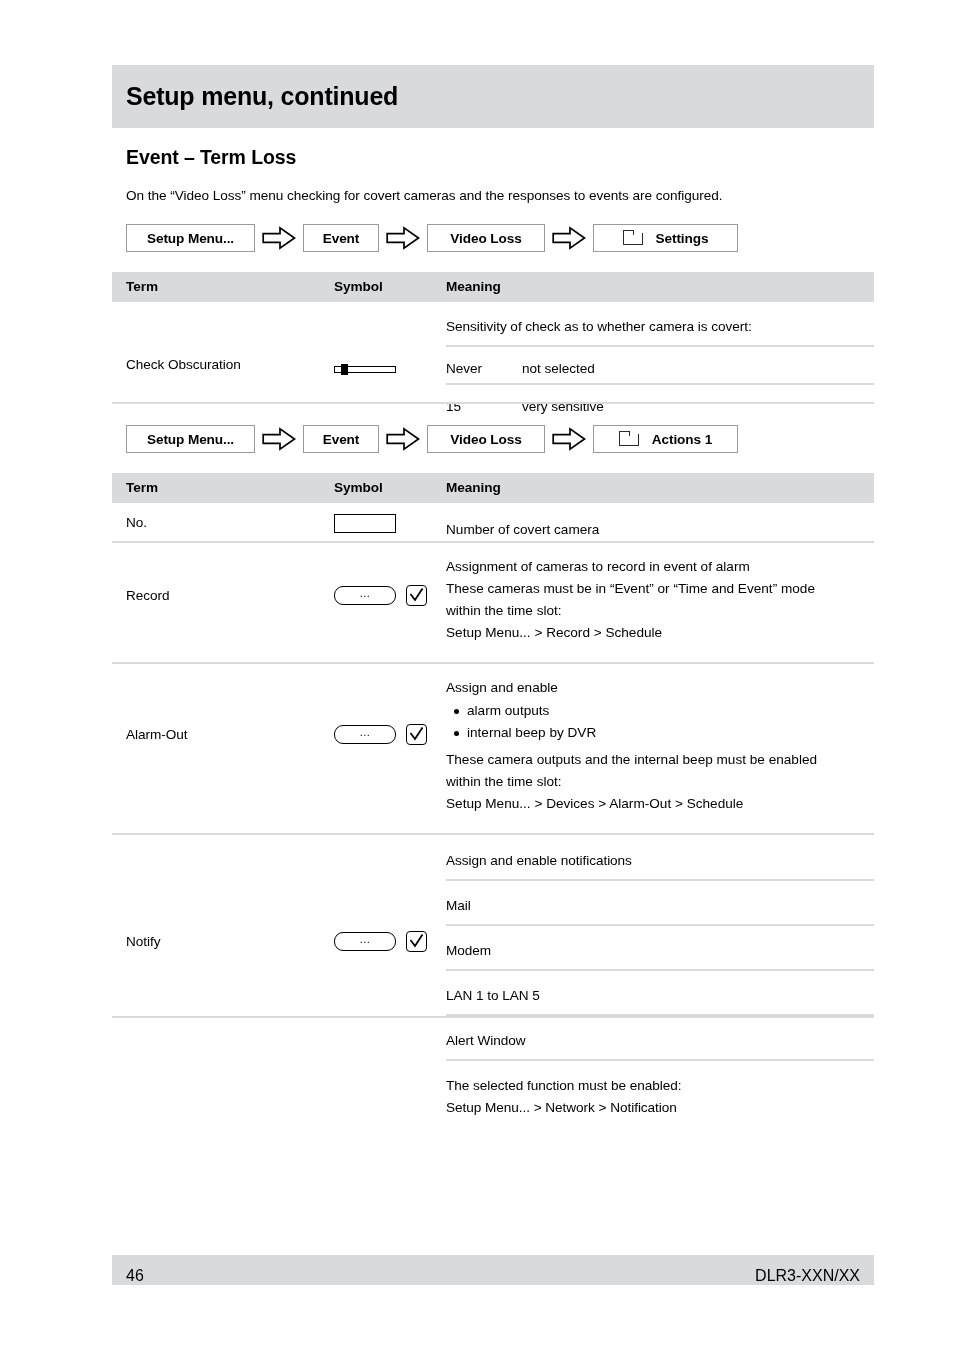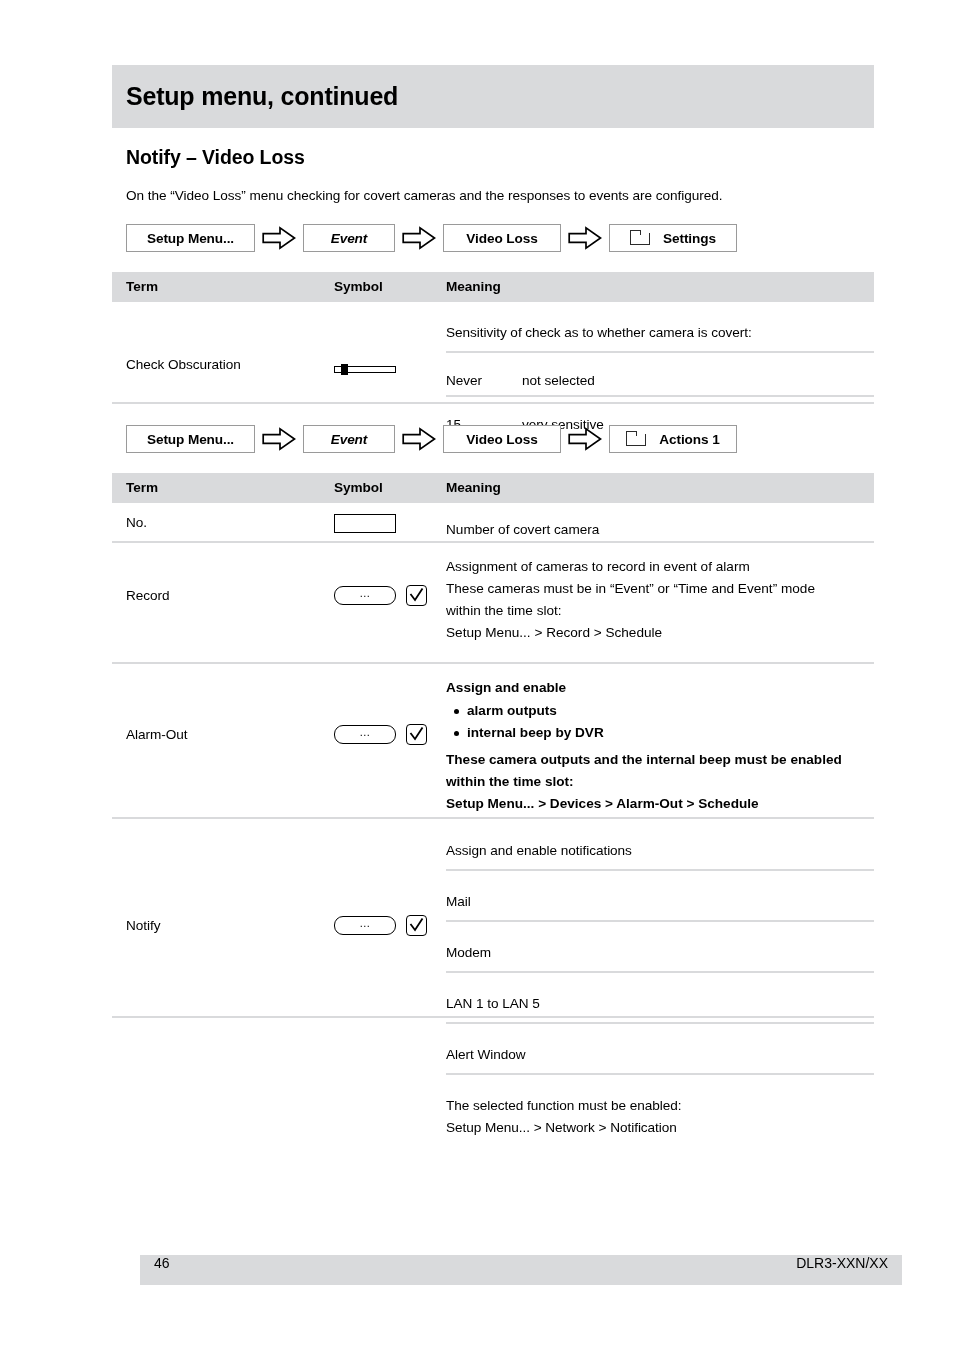--- a/index.html
+++ b/index.html
@@ -71,23 +71,23 @@
     height: 28px;
     display: flex;
     align-items: center;
     justify-content: center;
     font-size: 13.6px;
     font-weight: bold;
     background: #ffffff;
     letter-spacing: -0.1px;
   }
   .crumb-box.w1 { width: 129px; }
-  .crumb-box.w2 { width: 92px; font-style: italic; }
+  .crumb-box.w2 { width: 76px; }
   .crumb-box.w3 { width: 118px; }
-  .crumb-box.w4 { width: 128px; }
+  .crumb-box.w4 { width: 145px; }
   .crumb-arrow {
     width: 48px;
     display: flex;
     align-items: center;
     justify-content: center;
   }
   .folder-ico {
     display: inline-block;
     width: 22px;
     height: 17px;
@@ -142,21 +142,21 @@
   }
   .cell-sym {
     text-align: left;
     padding-left: 16px;
   }
   .sub {
     border-top: 2px solid #d9dadc;
   }
   .sub.first { border-top: none; }
   .sub-inner {
-    padding: 20px 0 7px 0;
+    padding: 14px 0 7px 0;
     letter-spacing: -0.05px;
   }
   .meanbox {
     border-left: none;
   }
   .tbl-bottom {
     position: absolute;
     left: 0;
     width: 762px;
     height: 2px;
@@ -250,38 +250,37 @@
 
   
   .footer-band {
     position: absolute;
     left: 0;
     top: 1255px;
     width: 762px;
     height: 30px;
     background: #d9dadc;
     display: flex;
-    align-items: flex-start;
+    align-items: flex-end;
     justify-content: space-between;
-    font-size: 14px;
-    margin-left: 28px;
+    font-size: 16px;
   }
   .footer-band .fl { padding-left: 14px; }
   .footer-band .fr { padding-right: 14px; }
 </style>
 </head>
 <body>
 
 <div class="page">
 
   <div class="header-band">
     <div class="header-title">Setup menu, continued</div>
   </div>
 
-  <div class="section-heading">Notify – Video Loss</div>
+  <div class="section-heading">Event – Term Loss</div>
   <div class="intro-para">On the “Video Loss” menu checking for covert cameras and the responses to events are configured.</div>
 
   <div class="breadcrumb" style="top:224px;">
     <div class="crumb-box w1">Setup Menu...</div>
     <div class="crumb-arrow">
       <svg width="34" height="24" viewBox="0 0 34 24">
           <path d="M1.2 7.6 H18 V1.8 L32.5 12 L18 22.2 V16.4 H1.2 Z" fill="#ffffff" stroke="#000000" stroke-width="1.7" stroke-linejoin="miter"></path>
         </svg>
     </div>
     <div class="crumb-box w2">Event</div>
@@ -413,21 +412,21 @@
       <td class="col-sym cell-sym" style="padding-top:59px;">
         <div class="sym-group">
           <div class="sym-pill">...</div>
           <div class="sym-check">
             <svg width="15" height="15" viewBox="0 0 15 15">
                   <path d="M1.5 6 L6 12 L13.5 0.5" fill="none" stroke="#000" stroke-width="1.8"></path>
                 </svg>
           </div>
         </div>
       </td>
-      <td class="col-mean" style="padding-top:12px; padding-bottom:2px;font-weight:bold;">
+      <td class="col-mean" style="padding-top:12px; padding-bottom:18px;">
         <div class="line">Assign and enable</div>
         <ul class="bul">
           <li>alarm outputs</li>
           <li>internal beep by DVR</li>
         </ul>
         <div class="line" style="margin-top:5px;">These camera outputs and the internal beep must be enabled</div>
         <div class="line">within the time slot:</div>
         <div class="line">Setup Menu... &gt; Devices &gt; Alarm-Out &gt; Schedule</div>
       </td>
     </tr>

